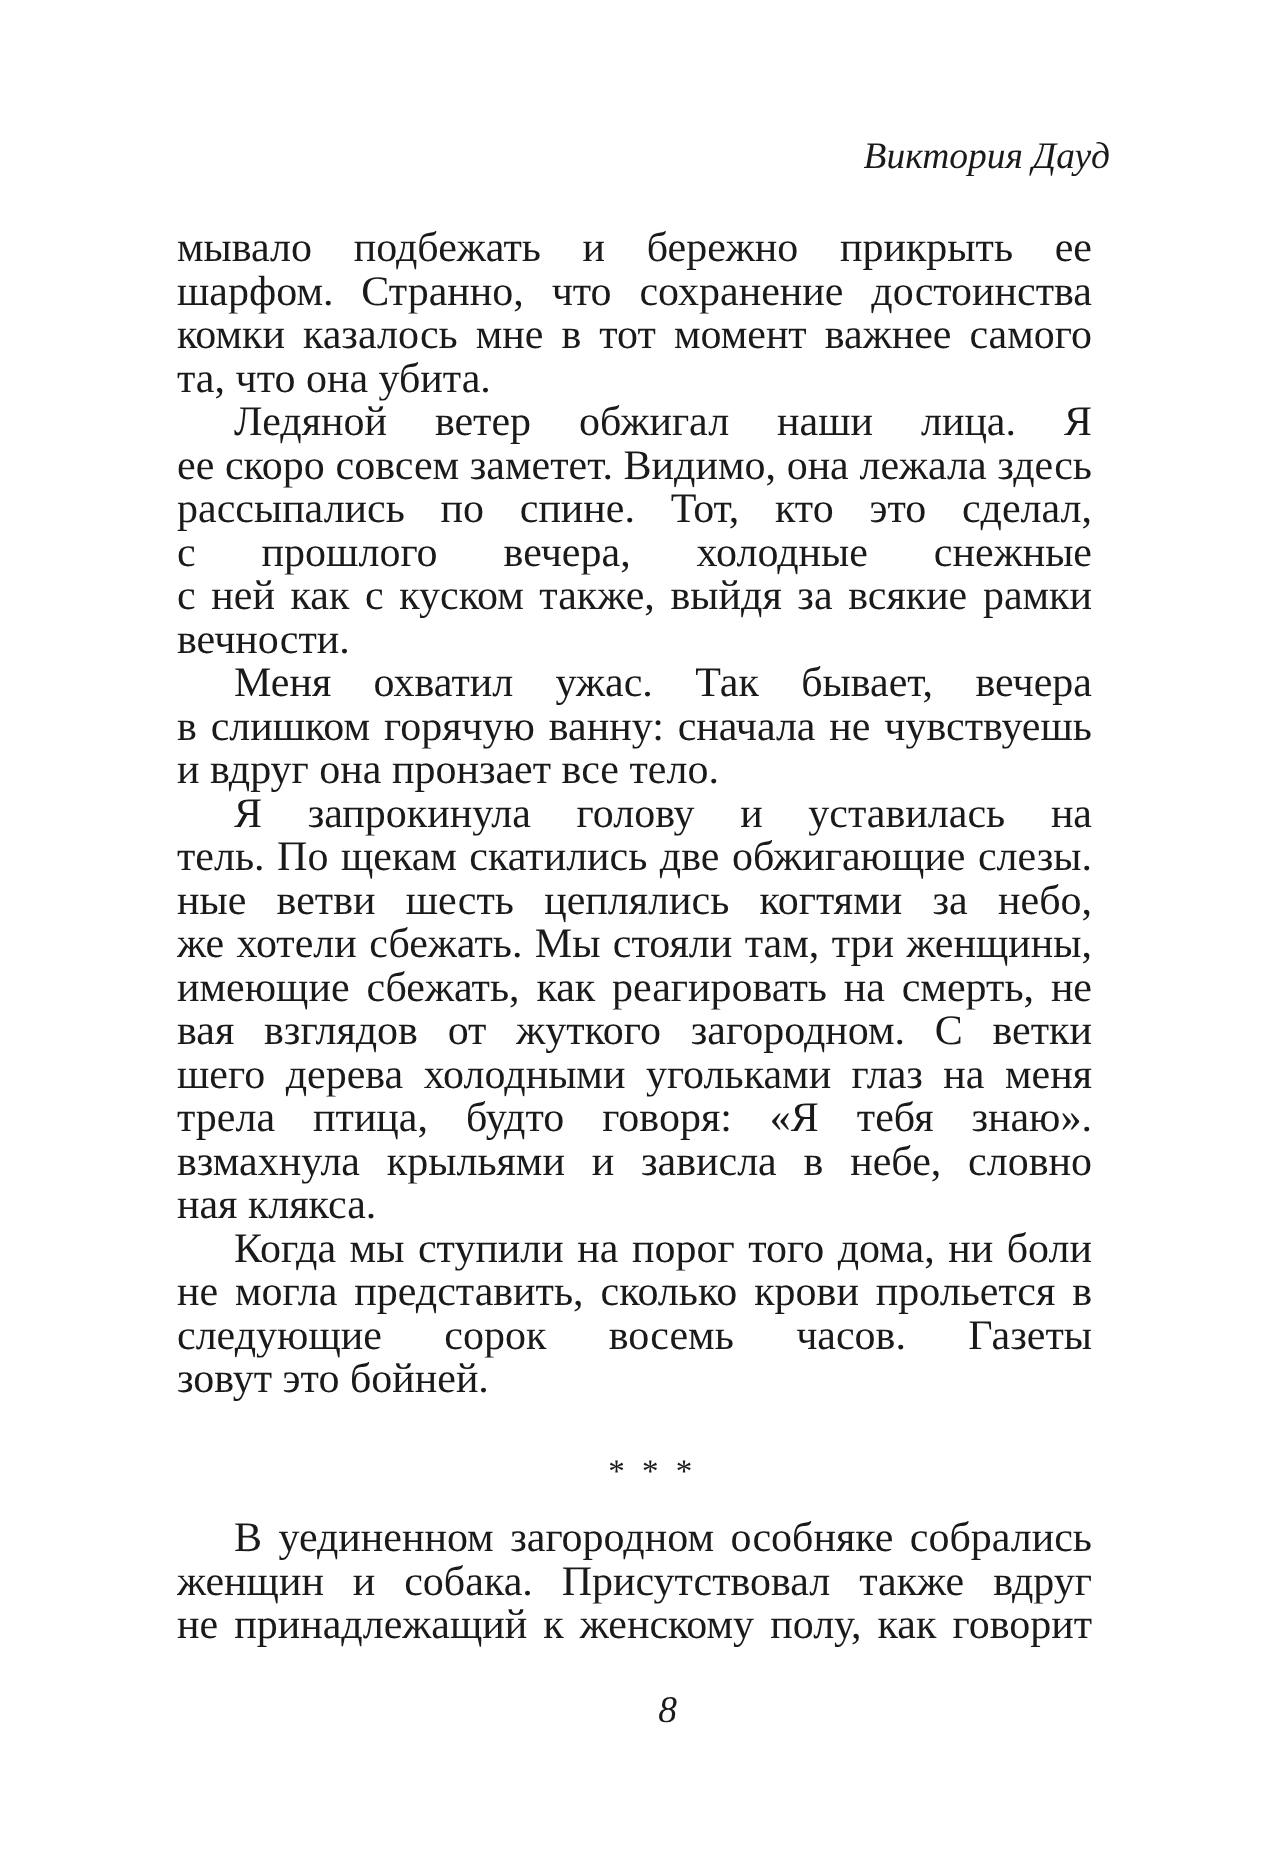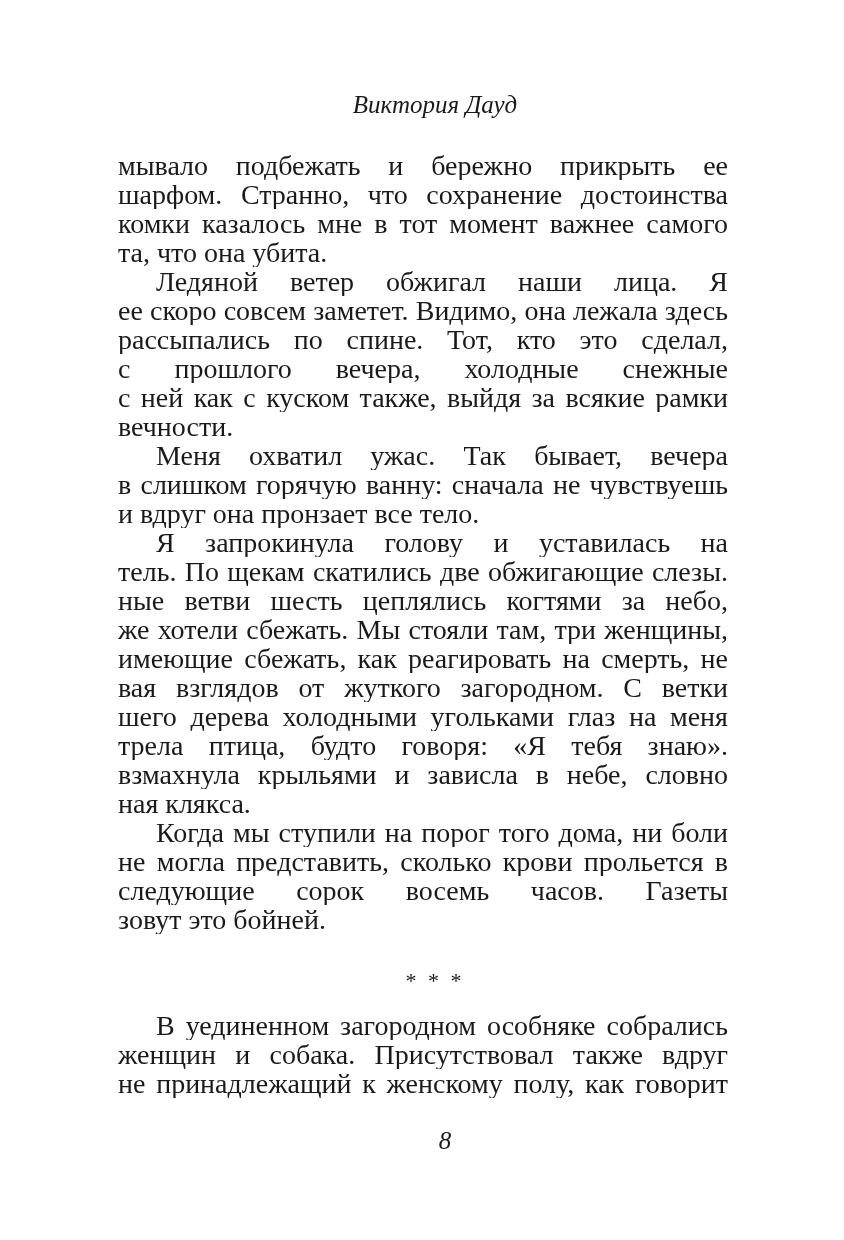--- a/index.html
+++ b/index.html
@@ -18,21 +18,21 @@
   }
   .running-header {
     position: absolute;
     top: 90px;
     left: 130px;
     width: 610px;
     height: 29px;
     line-height: 29px;
     font-size: 25px;
     font-style: italic;
-    text-align: center;
+    text-align: right;
   }
   .text-block {
     position: absolute;
     left: 118px;
     width: 610px;
     font-size: 28px;
     line-height: 29px;
   }
   .text-block.before-separator { top: 151px; }
   .text-block.after-separator  { top: 1011px; }

